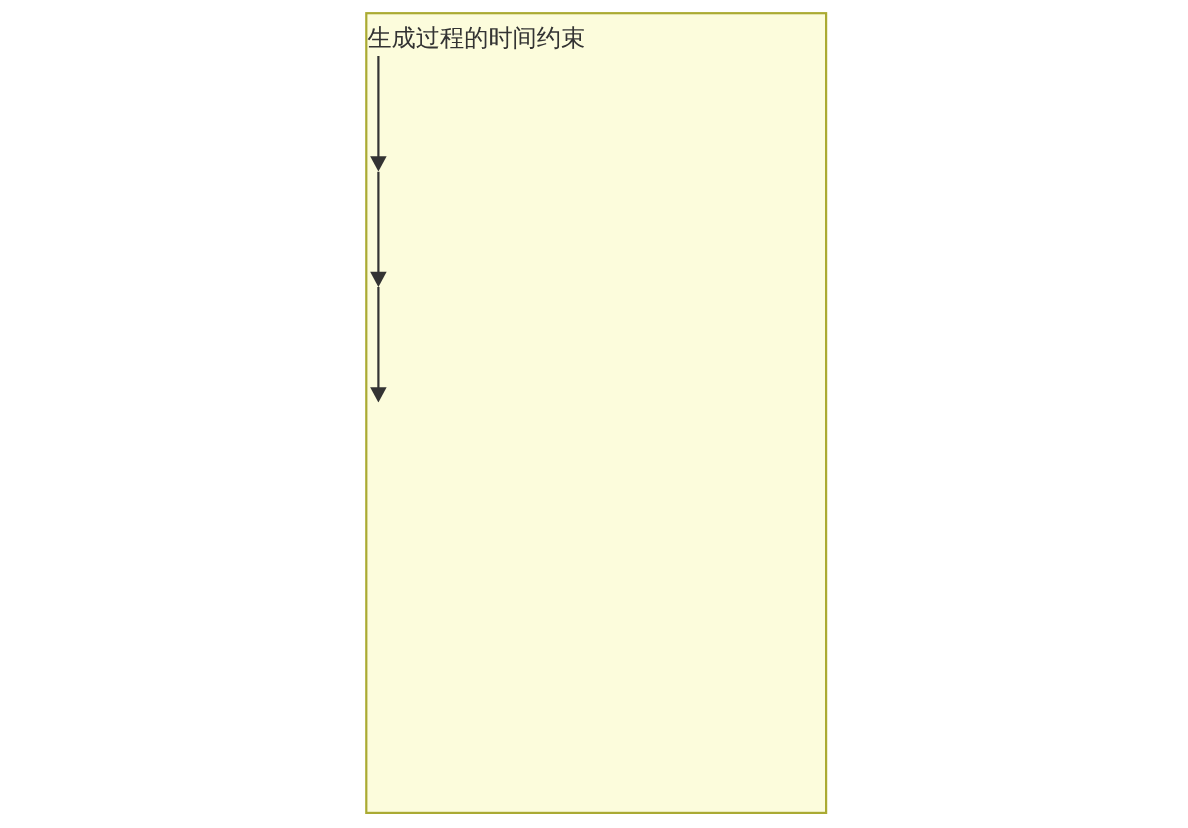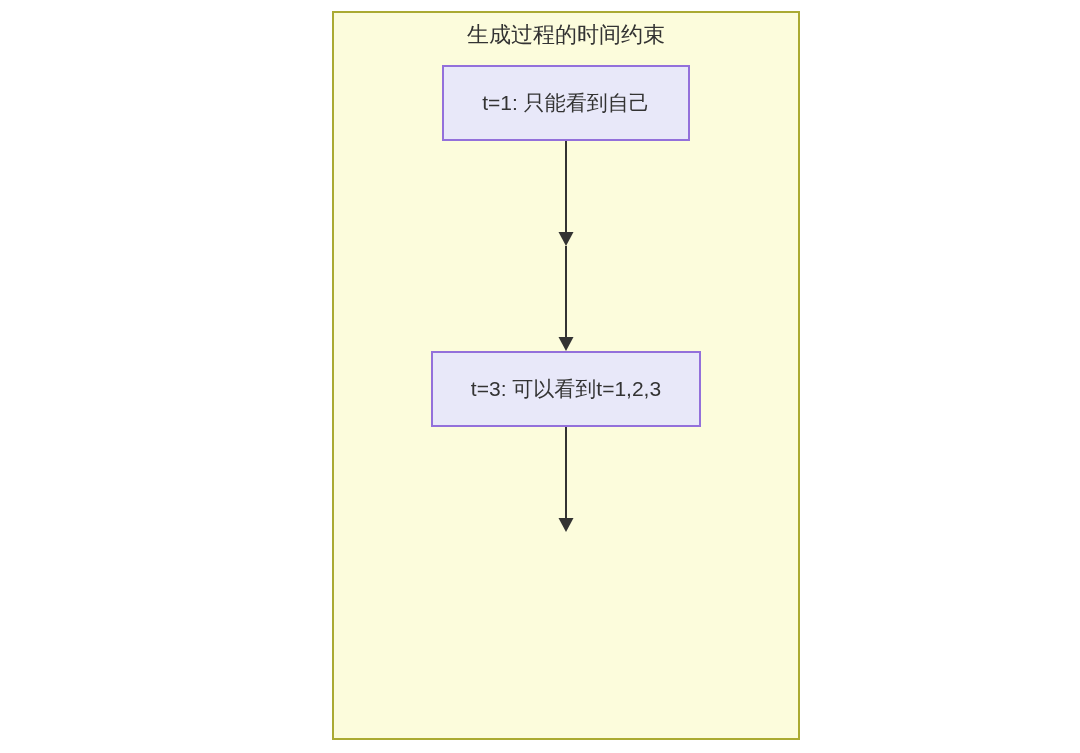--- a/index.html
+++ b/index.html
@@ -19,27 +19,27 @@
     position: relative;
     width: 1080px;
     height: 753px;
     background: #ffffff;
     overflow: hidden;
   }
   .subgraph {
     position: absolute;
     left: 332px;
     top: 11px;
-    width: 468px;
+    width: 420px;
     height: 729px;
     background: var(--container-fill);
     border: 2px solid var(--container-border);
     display: flex;
     flex-direction: column;
-    align-items: center;
+    align-items: flex-start;
   }
   .subgraph-title {
     margin-top: 6px;
     font-size: 22px;
     line-height: 32px;
     color: var(--text);
     white-space: nowrap;
   }
   .node {
     margin-top: 0;
@@ -69,38 +69,32 @@
   }
 </style>
 </head>
 <body>
 
 <div class="canvas">
   <div class="subgraph">
 
     <div class="subgraph-title">生成过程的时间约束</div>
 
-    <div class="node first">
-      <span>t=1: 只能看到自己</span>
-    </div>
 
     <svg class="arrow" viewBox="0 0 20 105">
       <line x1="10" y1="0" x2="10" y2="92"></line>
       <polygon points="2.5,91 17.5,91 10,105"></polygon>
     </svg>
 
 
     <svg class="arrow" viewBox="0 0 20 105">
       <line x1="10" y1="0" x2="10" y2="92"></line>
       <polygon points="2.5,91 17.5,91 10,105"></polygon>
     </svg>
 
-    <div class="node">
-      <span>t=3: 可以看到t=1,2,3</span>
-    </div>
 
     <svg class="arrow" viewBox="0 0 20 105">
       <line x1="10" y1="0" x2="10" y2="92"></line>
       <polygon points="2.5,91 17.5,91 10,105"></polygon>
     </svg>
 
 
   </div>
 </div>
 

